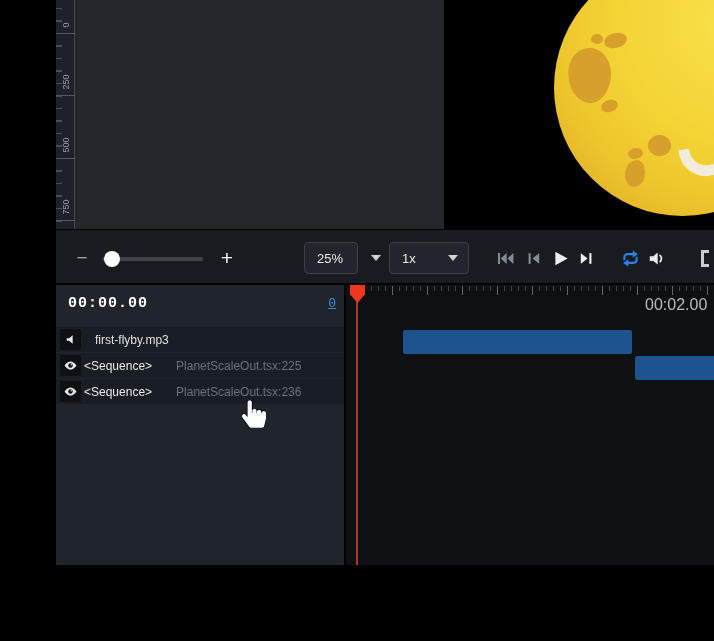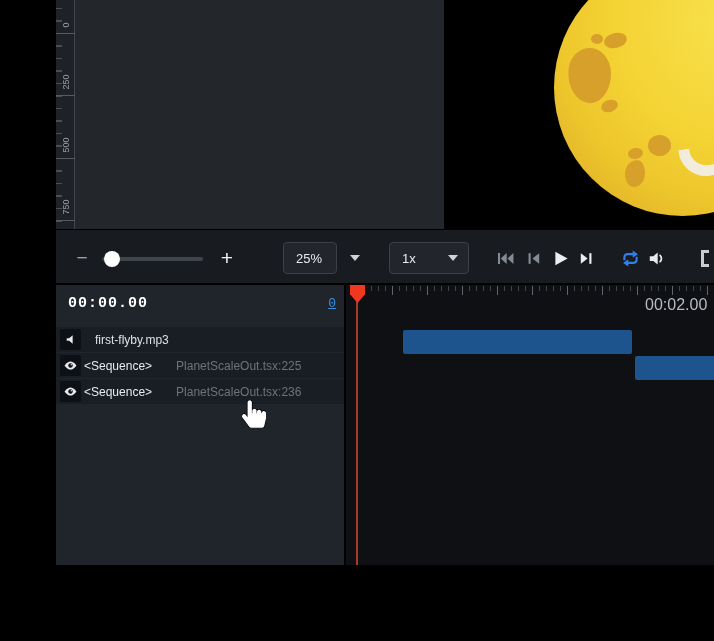--- a/index.html
+++ b/index.html
@@ -33,21 +33,21 @@
   
   .toolbar{position:absolute;left:0;top:229px;width:658px;height:56px;background:#181b20;
     border-top:1px solid #000;border-bottom:2px solid #000;}
   .tb{position:absolute;display:flex;align-items:center;justify-content:center;}
   .minus-btn{left:14px;top:14px;width:24px;height:28px;color:#9ba1a7;font-size:19px;cursor:default;}
   .slider-track{position:absolute;left:46px;top:27px;width:101px;height:4px;border-radius:2px;background:#3f444b;}
   .slider-knob{position:absolute;left:48px;top:21px;width:16px;height:16px;border-radius:50%;background:#fff;}
   .plus-btn{left:158px;top:13px;width:26px;height:30px;color:#eceff2;font-size:21px;}
   .dropdown{position:absolute;top:12px;height:32px;background:#22262c;border:1px solid #3b3f46;border-radius:4px;
     display:flex;align-items:center;justify-content:space-between;padding:0 10px 0 12px;color:#e8eaed;font-size:13px;}
-  .dd-zoom{left:227px;width:54px;gap:28px;}
+  .dd-zoom{left:248px;width:54px;gap:28px;}
   .dd-speed{left:333px;width:80px;}
   .chev{width:0;height:0;border-left:5px solid transparent;border-right:5px solid transparent;border-top:6px solid #cfd3d8;}
   .icon-btn{position:absolute;top:16px;width:24px;height:24px;display:flex;align-items:center;justify-content:center;}
   .bracket{position:absolute;left:645px;top:20px;width:8px;height:17px;border-left:3px solid #c9cdd2;
     border-top:3px solid #c9cdd2;border-bottom:3px solid #c9cdd2;}
 
   
   .timeline{position:absolute;left:0;top:285px;width:658px;height:280px;display:flex;}
   .tl-left{position:relative;width:288px;height:280px;background:#20252c;flex:none;}
   .tl-header{position:absolute;left:0;top:0;width:288px;height:41px;}

